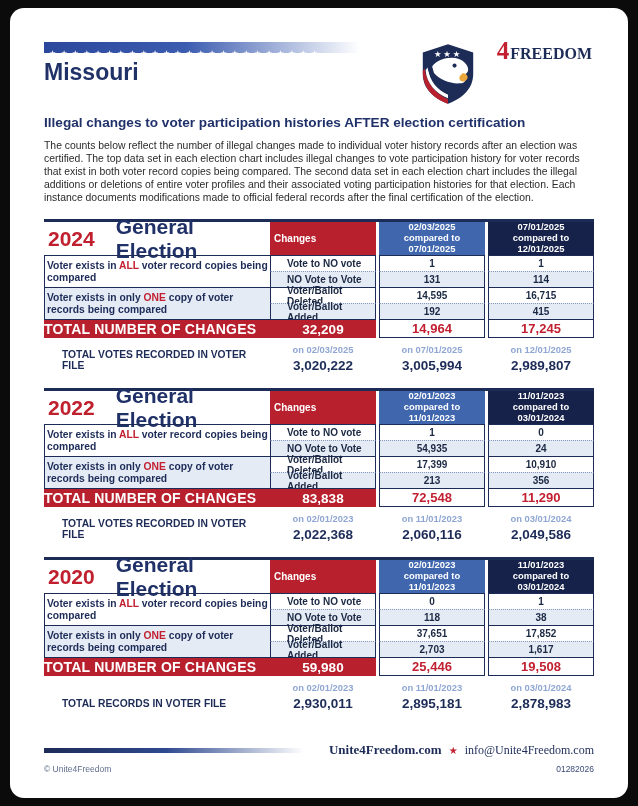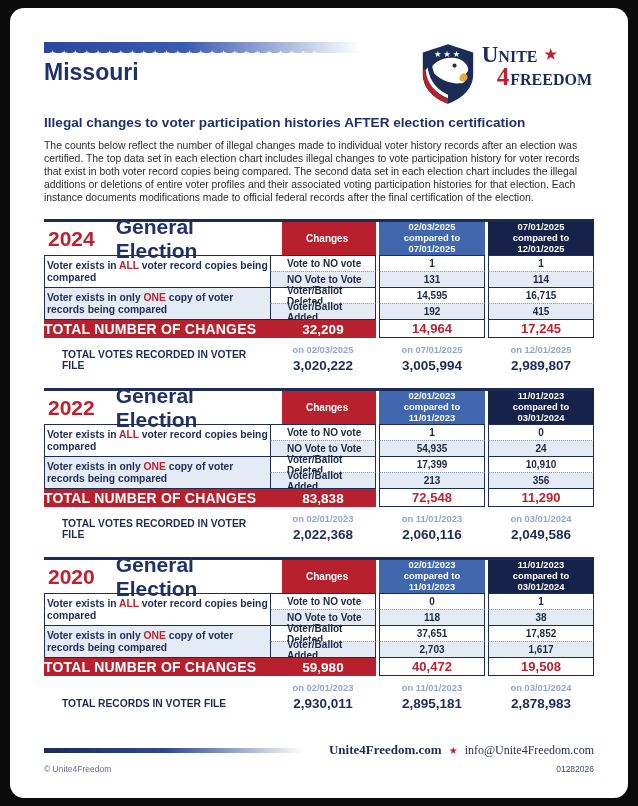--- a/index.html
+++ b/index.html
@@ -39,21 +39,21 @@
   .lnum{color:#c21f30;font-variant:normal;font-size:25px;font-weight:700;margin-right:1px;}
 
   
   .election{margin-top:15px;}
   .election:first-of-type{margin-top:15px;}
   .tbl{display:grid;grid-template-columns:226px 106px 3px 106px 3px 106px;grid-template-rows:33px 16px 16px 16px 16px 19px;border-top:3px solid var(--navy);}
   .cell{display:flex;align-items:center;}
   .t-title{grid-area:1/1;padding-left:4px;}
   .year{font-size:21px;font-weight:800;color:#c0202e;}
   .ename{font-size:21px;font-weight:800;color:#203168;margin-left:21px;}
-  .t-ch{grid-area:1/2;background:var(--red);color:#fff;font-size:10px;font-weight:700;padding-left:24px;margin-left:12px;}
+  .t-ch{grid-area:1/2;background:var(--red);color:#fff;font-size:10px;font-weight:700;padding-left:4px;}
   .colh{flex-direction:column;justify-content:flex-start;color:#fff;font-size:9.4px;font-weight:700;line-height:10.8px;text-align:center;}
   .t-c1{grid-area:1/4;background:var(--blue);}
   .t-c2{grid-area:1/6;background:var(--navy-deep);}
   .lab{border-left:1.5px solid var(--navy);padding-left:2px;font-size:10.3px;font-weight:700;color:var(--navy);line-height:12px;}
   .lab1{grid-area:2/1/4/2;border-top:1.5px solid var(--navy);}
   .lab2{grid-area:4/1/6/2;background:var(--row);border-top:1.5px solid var(--navy);}
   .em{color:var(--red-text);}
   .c2{grid-column:2;} .c4{grid-column:4;} .c6{grid-column:6;}
   .r2{grid-row:2;} .r3{grid-row:3;} .r4{grid-row:4;} .r5{grid-row:5;}
   .chg{border-left:1.5px solid var(--navy);border-right:1.5px solid var(--navy);padding-left:16px;font-size:10px;font-weight:700;color:var(--ink);}
@@ -97,21 +97,20 @@
         <path d="M30 2 L57 11 V34 C57 50 45 60 30 66 C15 60 3 50 3 34 V11 Z" fill="#1d2b57"></path>
         <path d="M5 28 C7 44 17 55 30 61 L30 66 C14 60 3 49 3 31 Z" fill="#b7202c"></path>
         <path d="M8 27 C11 41 20 51 30 56 L30 60 C17 55 7 44 6 30 Z" fill="#ffffff"></path>
         <path d="M11 26 C14 39 22 48 30 52 L30 56 C19 51 10 42 9 28 Z" fill="#1d2b57"></path>
         <text x="30" y="16" text-anchor="middle" font-size="9" letter-spacing="2" fill="#ffffff" font-family="DejaVu Sans, sans-serif">★★★</text>
         <path d="M13 26 C20 16 40 13 48 22 C53 27 53 33 47 35 C51 38 49 44 43 44 C33 45 21 40 15 33 Z" fill="#ffffff"></path>
         <path d="M46 33 C52 34 53 40 47 42 C43 43 41 39 43 36 Z" fill="#eaa83c"></path>
         <circle cx="37" cy="25" r="2.2" fill="#1d2b57"></circle>
       </svg>
       <div class="logo-text">
-        <div class="l1"><span class="w">Unite</span><span class="lstar">★</span></div>
         <div class="l2"><span class="lnum">4</span><span class="w">Freedom</span></div>
       </div>
     </div>
   </div>
 
   <div class="subtitle">Illegal changes to voter participation histories AFTER election certification</div>
   <p class="intro">The counts below reflect the number of illegal changes made to individual voter history records after an election was certified. The top data set in each election chart includes illegal changes to vote participation history for voter records that exist in both voter record copies being compared. The second data set in each election chart includes the illegal additions or deletions of entire voter profiles and their associated voting participation histories for that election. Each instance documents modifications made to official federal records after the final certification of the election.</p>
 
   <section class="election">
     <div class="tbl">
@@ -271,21 +270,21 @@
       <div class="cell val c6 r4 bt">17,852</div>
 
       <div class="cell chg c2 r5 btd alt">Voter/Ballot Added</div>
       <div class="cell val c4 r5 btd alt">2,703</div>
       <div class="cell val c6 r5 btd alt">1,617</div>
 
       <div class="band">
         <div class="blabel">TOTAL NUMBER OF CHANGES</div>
         <div class="bsum">59,980</div>
       </div>
-      <div class="cell tot c4">40,472</div>
+      <div class="cell tot c4">25,446</div>
       <div class="cell tot c6">19,508</div>
     </div>
 
     <div class="ft">
       <div class="ft-label">TOTAL RECORDS IN VOTER FILE</div>
       <div class="ft-date c2">on 02/01/2023</div>
       <div class="ft-date c4">on 11/01/2023</div>
       <div class="ft-date c6">on 03/01/2024</div>
       <div class="ft-val c2">2,930,011</div>
       <div class="ft-val c4">2,895,181</div>

